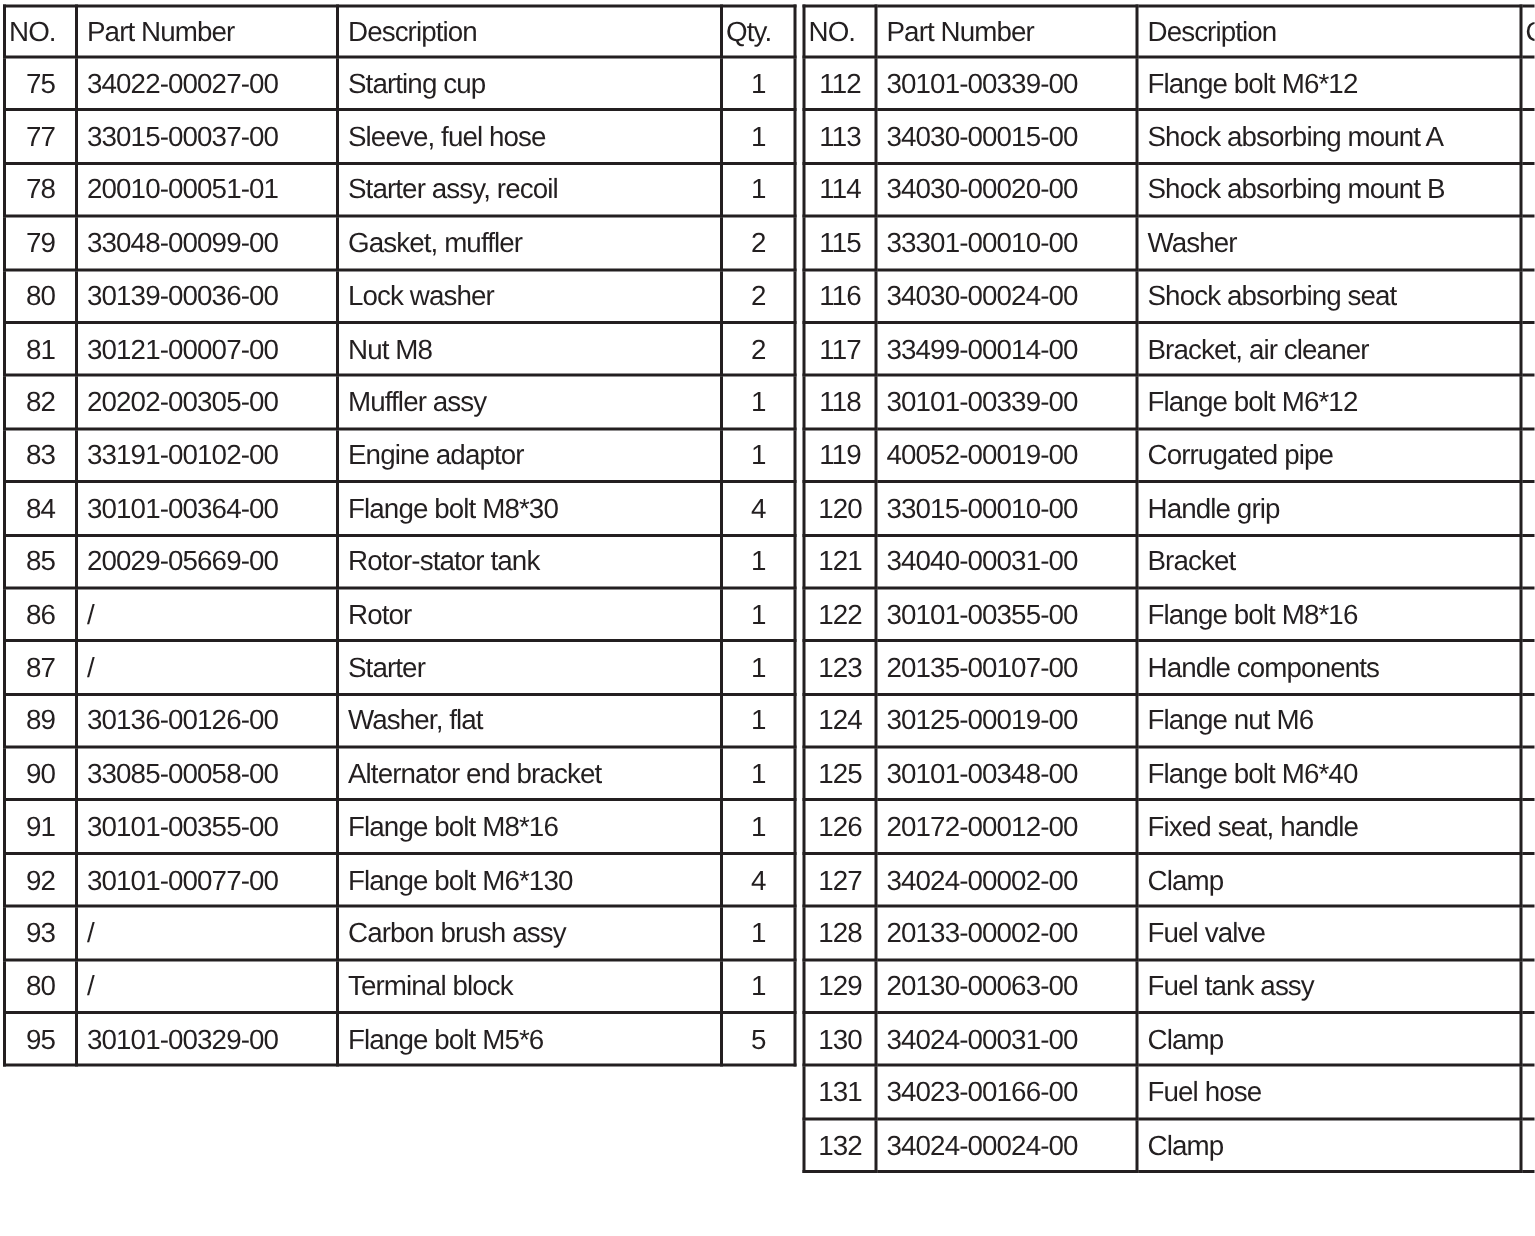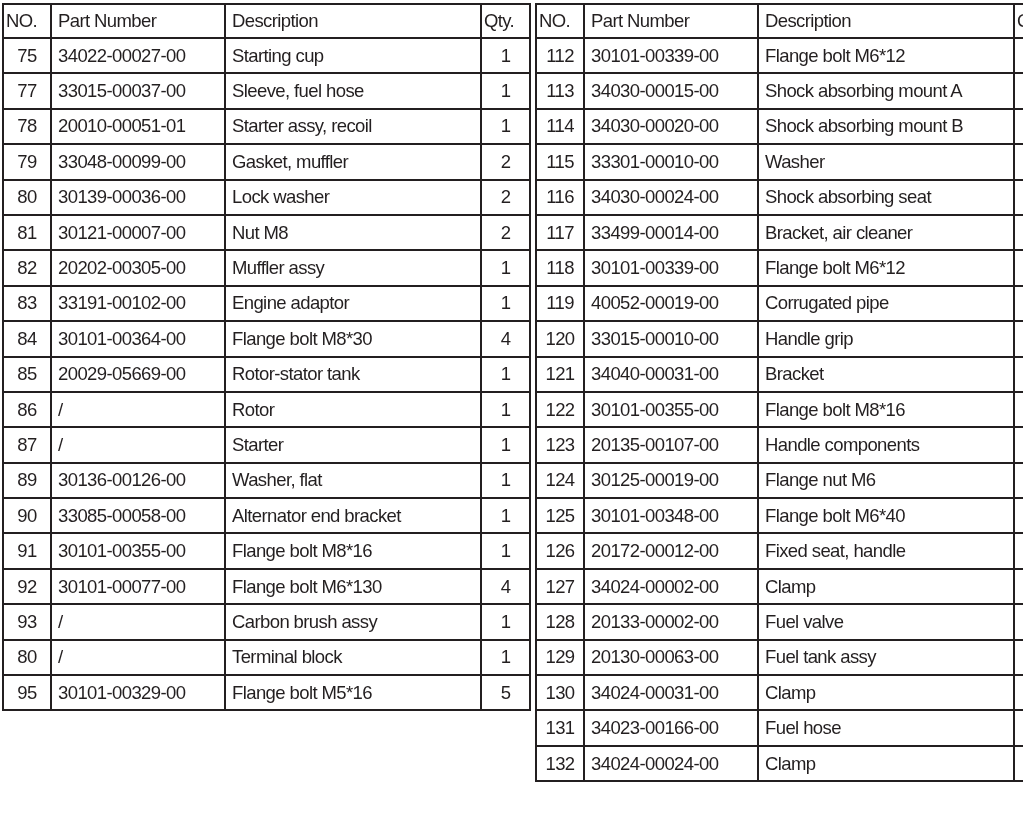--- a/index.html
+++ b/index.html
@@ -140,21 +140,21 @@
       </tr>
       <tr>
         <td class="c-no">80</td>
         <td class="c-pn">/</td>
         <td class="c-desc">Terminal block</td>
         <td class="c-qty">1</td>
       </tr>
       <tr>
         <td class="c-no">95</td>
         <td class="c-pn">30101-00329-00</td>
-        <td class="c-desc">Flange bolt M5*16</td>
+        <td class="c-desc">Flange bolt M5*6</td>
         <td class="c-qty">5</td>
       </tr>
     </tbody>
 </table>
 
 <table class="parts" id="right-table">
   <thead>
     <tr>
       <th class="c-no">NO.</th>
       <th class="c-pn">Part Number</th>

